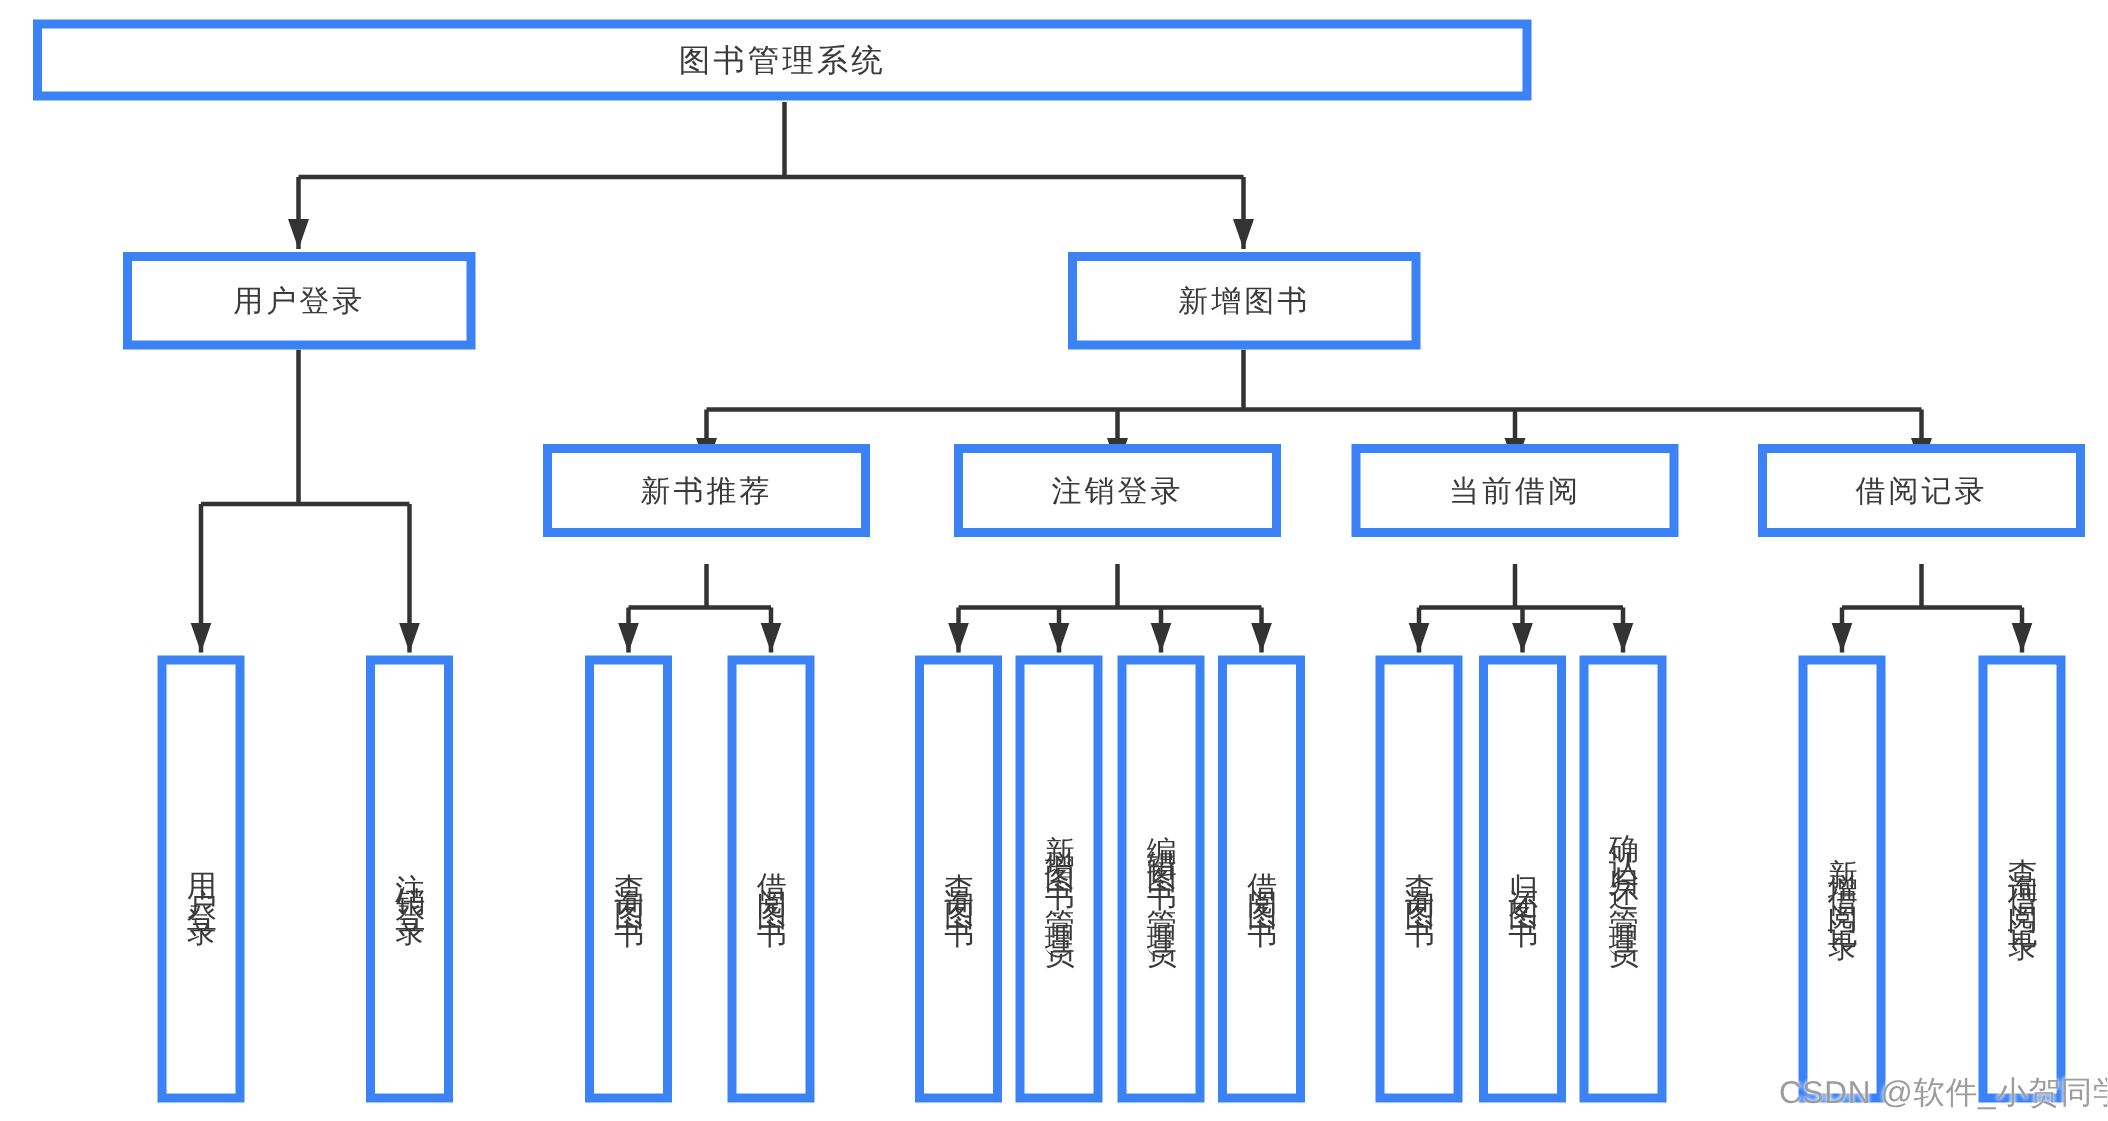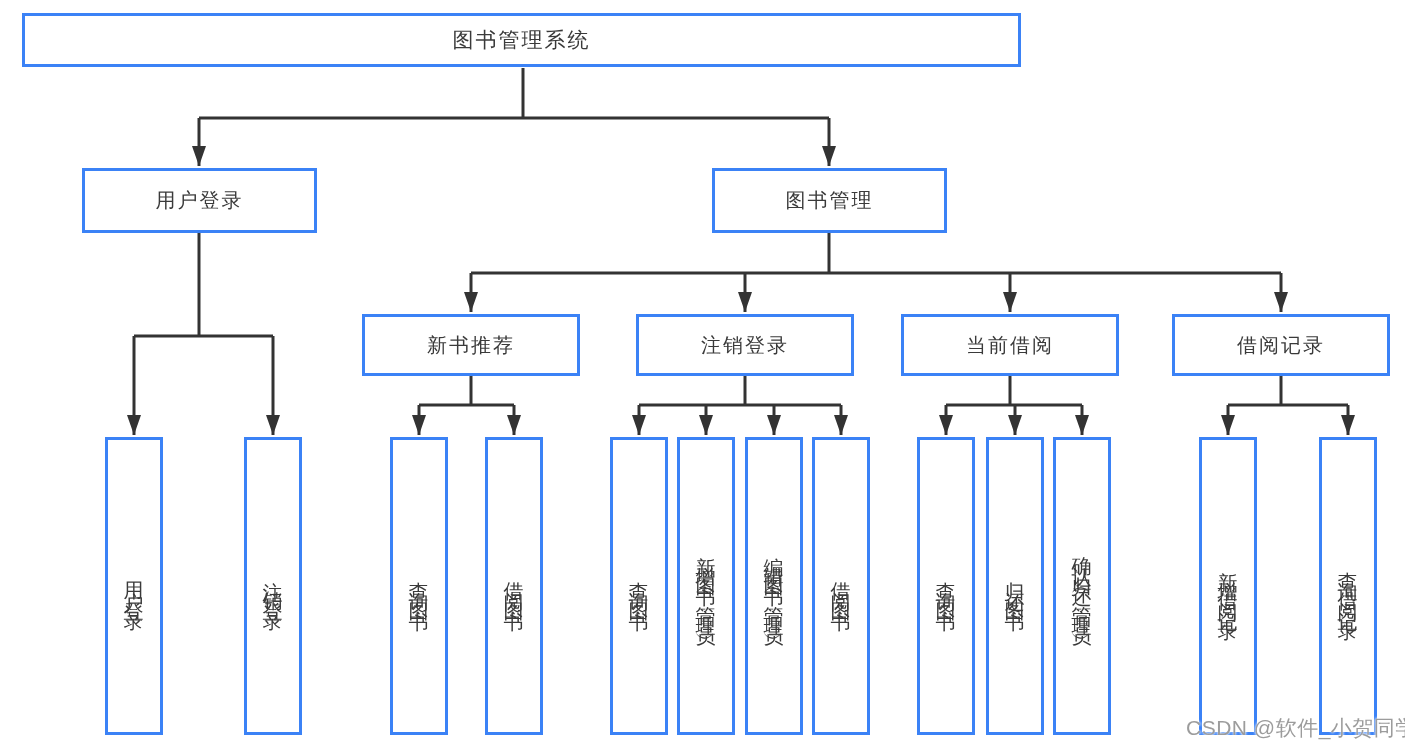--- a/index.html
+++ b/index.html
@@ -13,21 +13,21 @@
   }
   #connectors {
     position: absolute;
     left: 0; top: 0;
     z-index: 0;
     pointer-events: none;
   }
   .box {
     position: absolute;
     background: #ffffff;
-    border: 3px solid #3b82f6;
+    border: 6px solid #3b82f6;
     box-sizing: border-box;
     display: flex;
     align-items: center;
     justify-content: center;
     color: #3a3a3a;
     z-index: 1;
   }
   .hbox {
     font-size: 20px;
     letter-spacing: 2px;
@@ -41,21 +41,21 @@
     letter-spacing: 10px;
     line-height: 1;
     white-space: nowrap;
   }
   
   .pos-root { left: 22px;  top: 13px;  width: 999px; height: 54px; }
   
   .pos-l1a  { left: 82px;  top: 168px; width: 235px; height: 65px; }
   .pos-l1b  { left: 712px; top: 168px; width: 235px; height: 65px; }
   
-  .l2 { top: 314px; width: 218px; height: 62px; }
+  .l2 { top: 296px; width: 218px; height: 62px; }
   .pos-l2a { left: 362px; }
   .pos-l2b { left: 636px; }
   .pos-l2c { left: 901px; }
   .pos-l2d { left: 1172px; }
   
   .leaf { top: 437px; width: 58px; height: 298px; }
   .pos-f1  { left: 105px; }
   .pos-f2  { left: 244px; }
   .pos-f3  { left: 390px; }
   .pos-f4  { left: 485px; }
@@ -131,21 +131,21 @@
       <path d="M1281,376 V405"></path>
       <path d="M1228,405 H1348"></path>
       <line x1="1228" y1="405" x2="1228" y2="435" marker-end="url(#ah)"></line>
       <line x1="1348" y1="405" x2="1348" y2="435" marker-end="url(#ah)"></line>
     </g>
   </svg>
 
   <div class="box hbox root-box pos-root">图书管理系统</div>
 
   <div class="box hbox pos-l1a">用户登录</div>
-  <div class="box hbox pos-l1b">图书管理</div>
+  <div class="box hbox pos-l1b">新增图书</div>
 
   <div class="box hbox l2 pos-l2a">新书推荐</div>
   <div class="box hbox l2 pos-l2b">注销登录</div>
   <div class="box hbox l2 pos-l2d">借阅记录</div>
   <div class="box hbox l2 pos-l2c">当前借阅</div>
 
   <div class="box vbox leaf pos-f1">用户登录</div>
   <div class="box vbox leaf pos-f2">注销登录</div>
 
   <div class="box vbox leaf pos-f3">查询图书</div>

